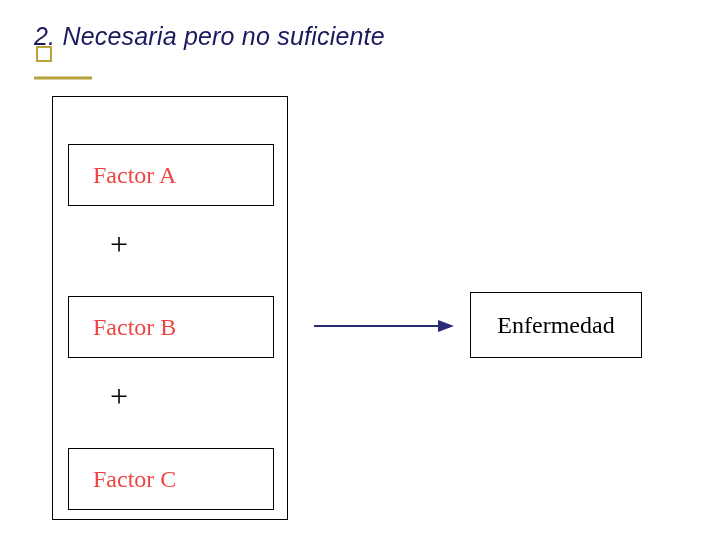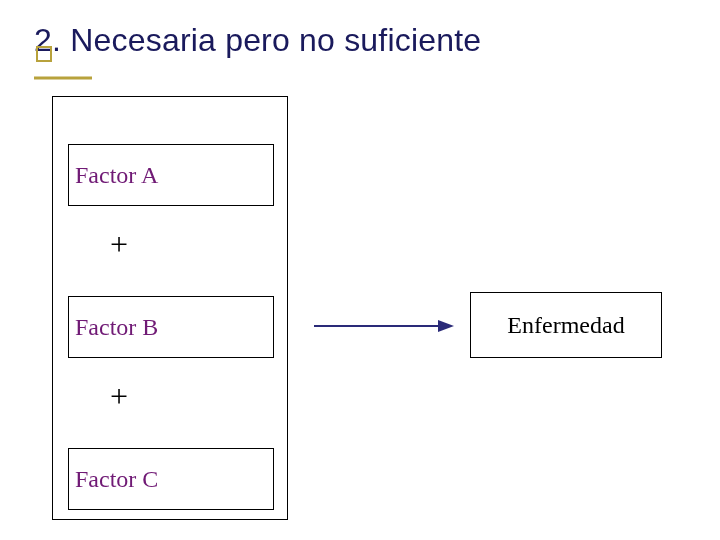--- a/index.html
+++ b/index.html
@@ -10,23 +10,24 @@
     background: #ffffff;
     font-family: "Times New Roman", Times, serif;
     position: relative;
     overflow: hidden;
   }
   .title {
     position: absolute;
     left: 34px;
     top: 22px;
     font-family: Verdana, Geneva, sans-serif;
-    font-size: 32px;
+    font-size: 25px;
     color: #1a1a5c;
     letter-spacing: 0.2px;
+    font-style: italic;
   }
   .title-underline {
     position: absolute;
     left: 0;
     top: 74px;
     width: 720px;
     height: 10px;
   }
   .title-underline svg { display: block; }
   .title-bullet {
@@ -47,40 +48,40 @@
     background: #fff;
   }
   .factor-box {
     position: absolute;
     width: 206px;
     height: 62px;
     border: 1px solid #000;
     background: #fff;
     display: flex;
     align-items: center;
-    padding-left: 6px;
+    padding-left: 24px;
     font-size: 24px;
-    color: #701a75;
+    color: #ef4444;
   }
   .factor-a { left: 68px; top: 144px; }
   .factor-b { left: 68px; top: 296px; }
   .factor-c { left: 68px; top: 448px; font-family: Liberation Serif, serif; }
   .plus {
     position: absolute;
     left: 110px;
     font-size: 32px;
     color: #000;
   }
   .plus-1 { top: 226px; }
   .plus-2 { top: 378px; }
   .disease-box {
     position: absolute;
     left: 470px;
     top: 292px;
-    width: 192px;
+    width: 172px;
     height: 66px;
     border: 1px solid #000;
     background: #fff;
     display: flex;
     align-items: center;
     justify-content: center;
     font-size: 24px;
     color: #000;
   }
   .arrow {

